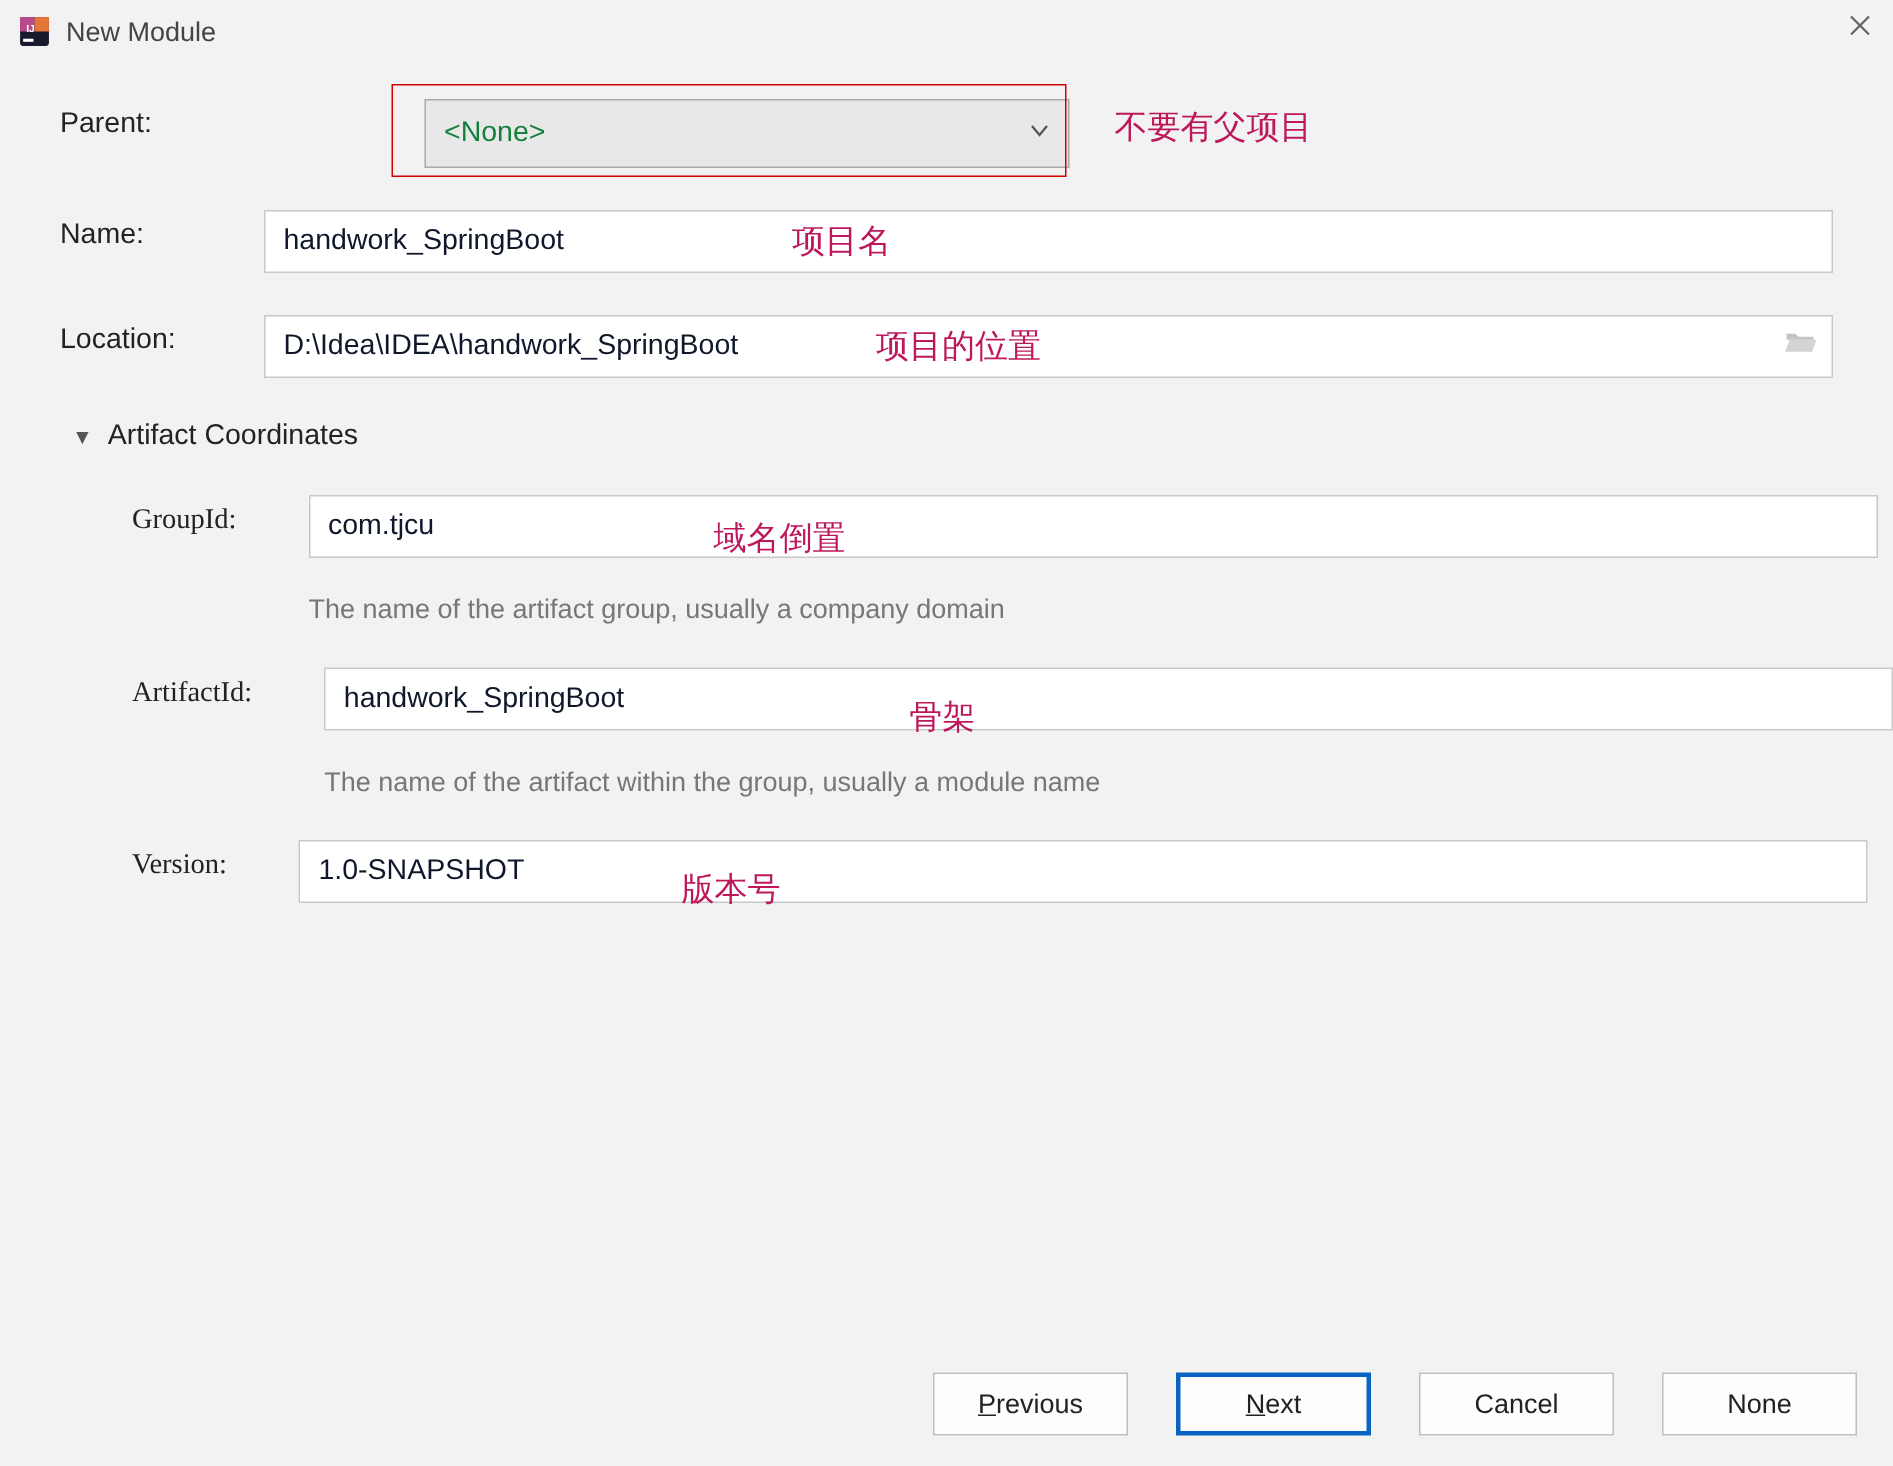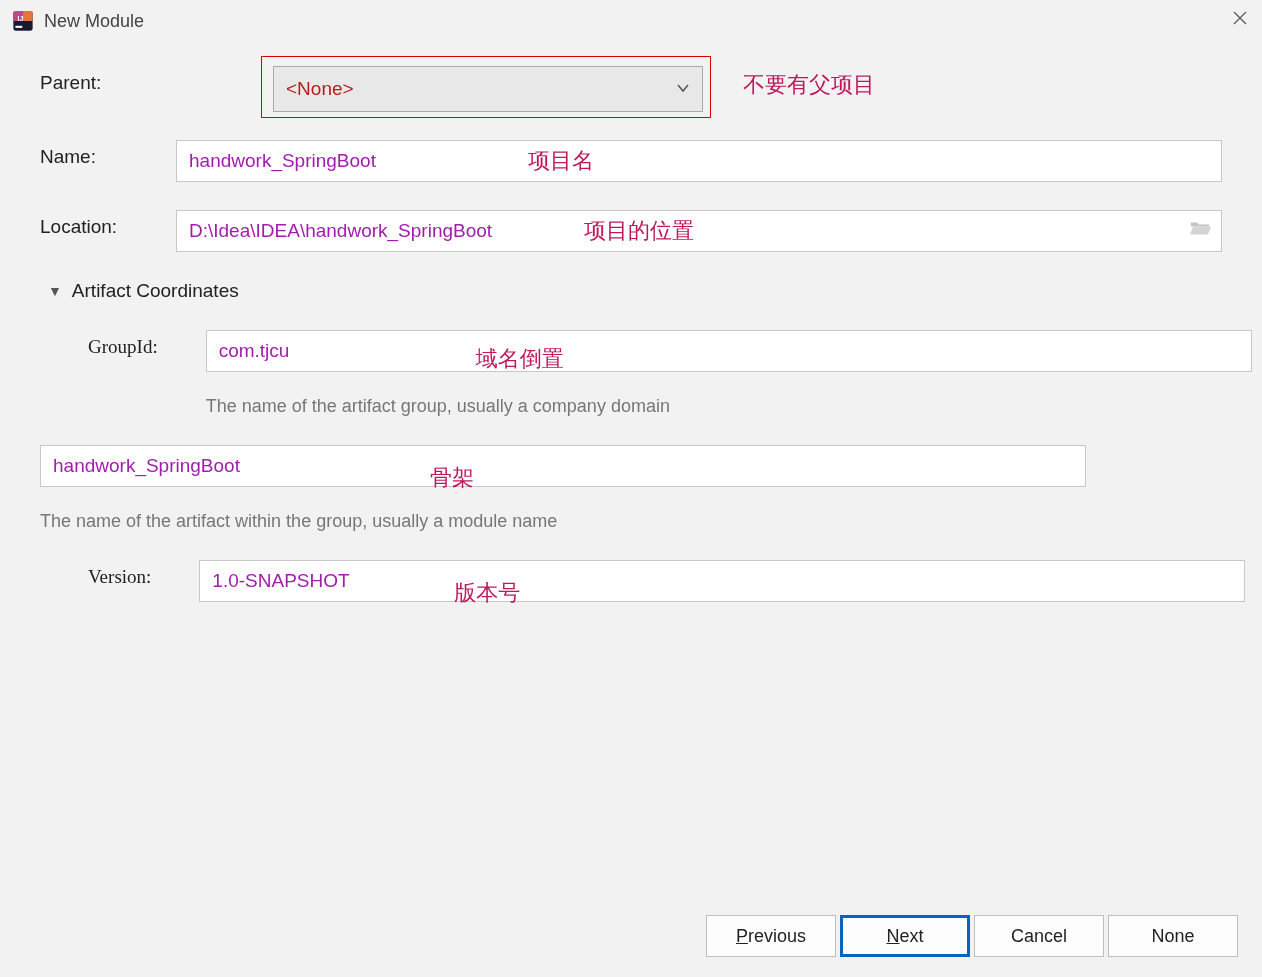--- a/index.html
+++ b/index.html
@@ -51,43 +51,44 @@
     .row.indent > .label { padding-left: 48px; width: 185px; font-family: Liberation Serif, serif; }
     .field-wrap { flex: 1; position: relative; }
     .dropdown-wrap { position: relative; display: inline-block; }
     .dropdown {
       width: 430px;
       height: 42px;
       background: #e8e8e8;
       border: 1px solid #aaa;
       padding: 22px 12px;
       font-size: 19px;
-      color: #b91c1c;
+      color: #15803d;
       display: flex;
       align-items: center;
       justify-content: space-between;
+      margin-left: 10px;
     }
     .dropdown .chevron { color: #555; }
     .parent-highlight {
       position: absolute;
       top: -10px;
       left: -12px;
       width: 450px;
       height: 62px;
       border: 1.5px solid #d40000;
       pointer-events: none;
     }
     input.text-input {
       width: 1046px;
       height: 42px;
       border: 1px solid #c8c8c8;
       background: #fff;
       padding: 6px 12px;
       font-size: 19px;
-      color: #a21caf;
+      color: #0f172a;
       font-family: inherit;
       outline: none;
     }
     .location-wrap { position: relative; }
     .folder-icon {
       position: absolute;
       right: 10px;
       top: 50%;
       transform: translateY(-50%);
       color: #b8b8b8;
@@ -112,21 +113,21 @@
     .hint {
       color: #777;
       font-size: 18px;
       margin-top: 24px;
     }
     .footer {
       position: absolute;
       bottom: 20px;
       right: 24px;
       display: flex;
-      gap: 4px;
+      gap: 32px;
       margin-left: 28px;
     }
     .btn {
       min-width: 130px;
       height: 42px;
       background: #fdfdfd;
       border: 1px solid #bfbfbf;
       font-size: 18px;
       color: #222;
       cursor: pointer;
@@ -208,20 +209,21 @@
   <div class="row indent">
     <div class="label">GroupId:</div>
     <div class="field-wrap">
       <input class="text-input" type="text" value="com.tjcu" style="">
       <span class="annotation" style="left:270px; top:14px;">域名倒置</span>
       <div class="hint">The name of the artifact group, usually a company domain</div>
     </div>
   </div>
 
   <div class="row indent">
+    <div class="label">ArtifactId:</div>
     <div class="field-wrap">
       <input class="text-input" type="text" value="handwork_SpringBoot" style="">
       <span class="annotation" style="left:390px; top:18px;">骨架</span>
       <div class="hint">The name of the artifact within the group, usually a module name</div>
     </div>
   </div>
 
   <div class="row indent">
     <div class="label">Version:</div>
     <div class="field-wrap">

